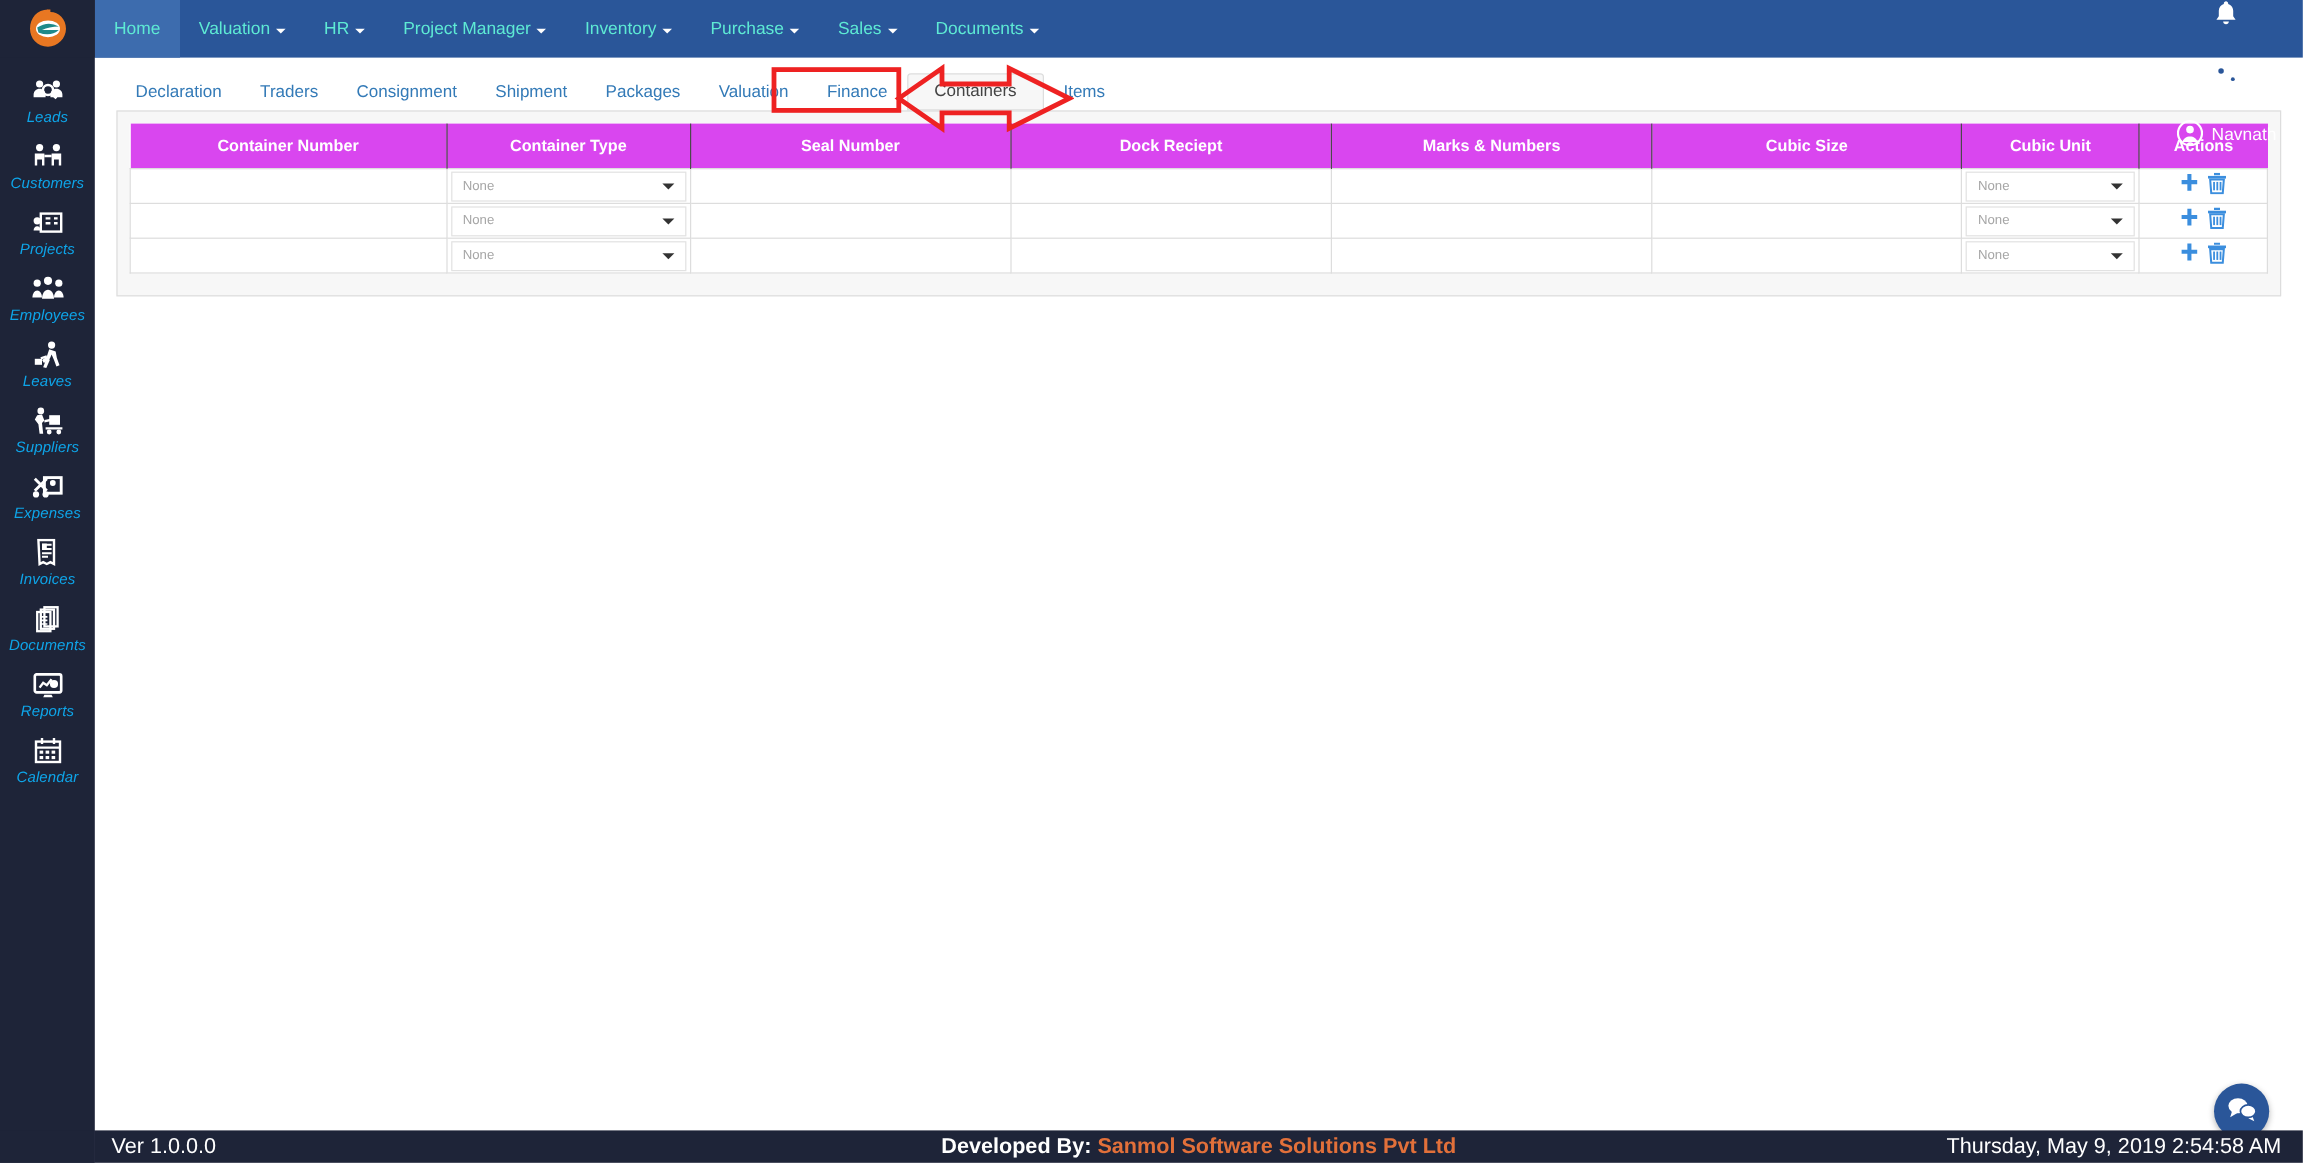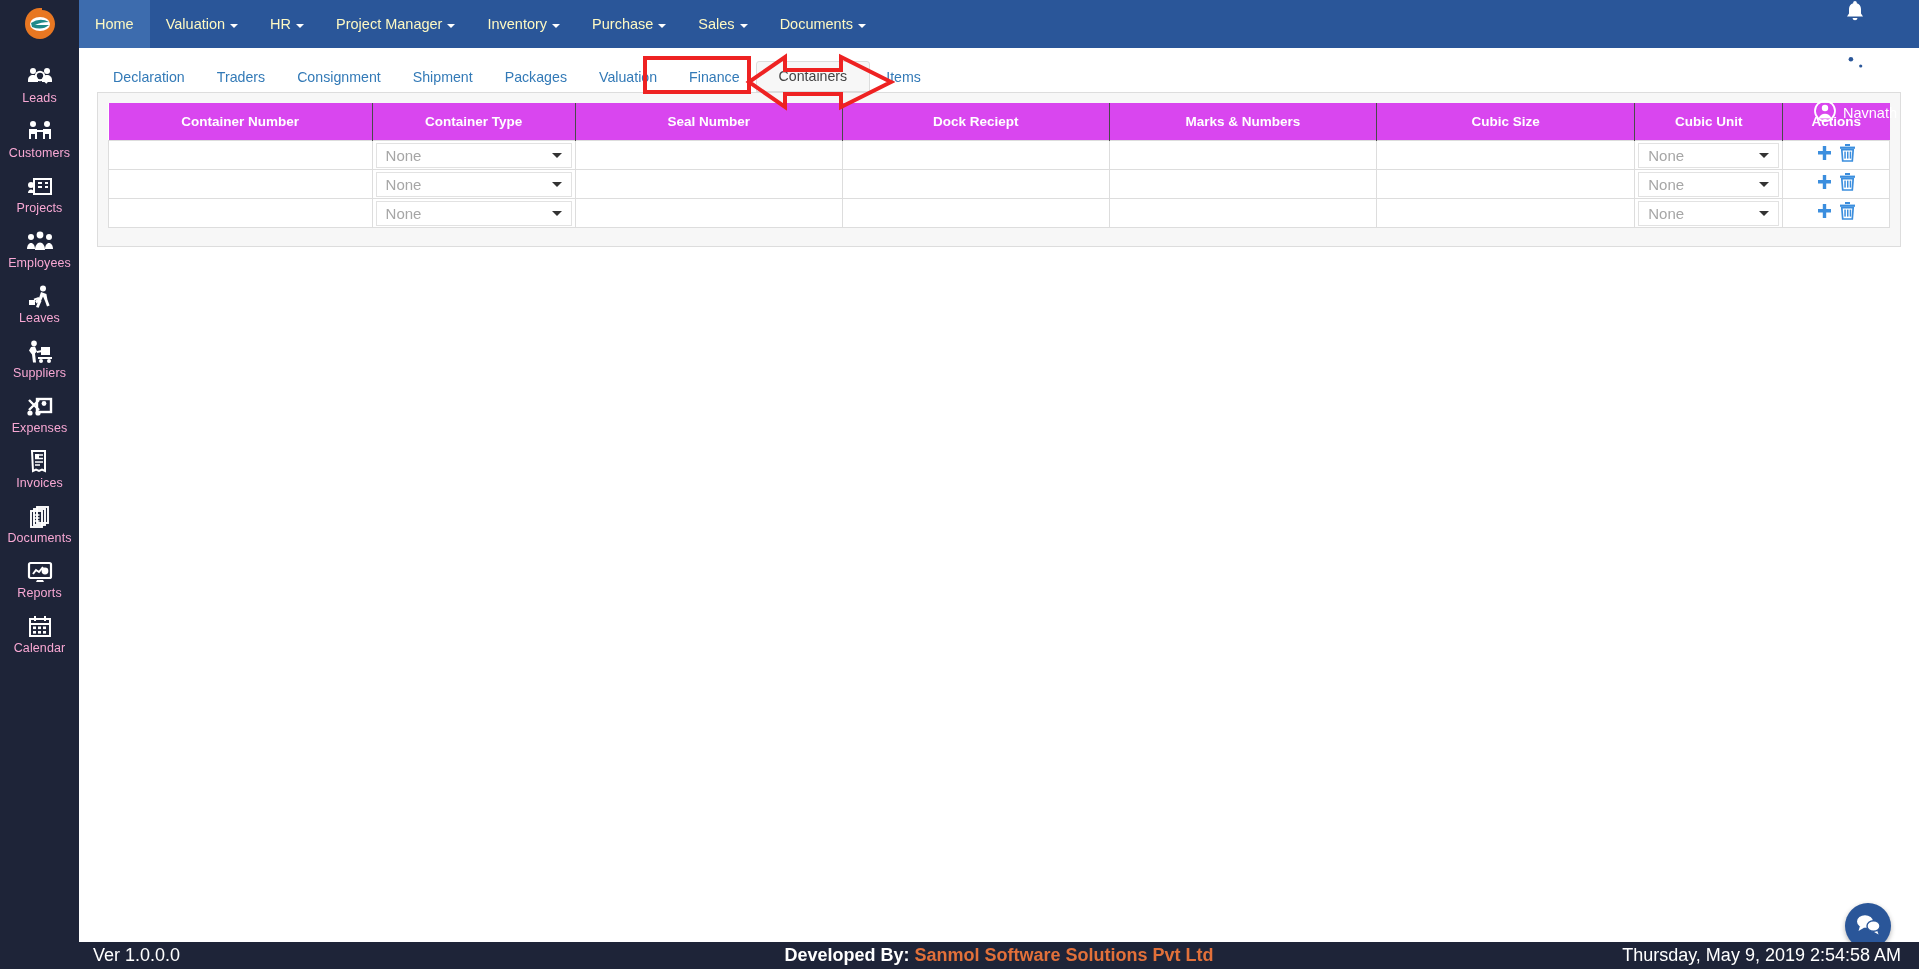--- a/index.html
+++ b/index.html
@@ -43,45 +43,46 @@
   }
   .side-item .ico {
     display: block;
     height: 26px;
     line-height: 26px;
     margin-bottom: 2px;
   }
   .side-item .ico svg { vertical-align: middle; }
   .side-item .lbl {
     display: block;
-    color: #f9a8d4;
+    color: #0ea5e9;
     font-size: 12.5px;
     letter-spacing: .1px;
     font-family: "Liberation Sans", sans-serif;
+    font-style: italic;
   }
 
   
   #topnav {
     position: absolute;
     left: 79px; top: 0;
     width: 1840px;
     height: 48px;
     background: #2a5699;
     z-index: 20;
   }
   #topnav .navbar {
     display: flex;
     align-items: stretch;
     height: 48px;
   }
   .nav-link {
     display: flex;
     align-items: center;
     padding: 0 16px;
-    color: #fef9c3;
+    color: #5eead4;
     font-size: 14.5px;
     cursor: pointer;
     white-space: nowrap;
     text-decoration: none;
     height: 48px;
     text-align: right;
   }
   .nav-link.active { background: #3d6cae; }
   .caret {
     display: inline-block;
@@ -222,21 +223,21 @@
     margin: 1px 3px;
     height: 25px;
     border: 1px solid #e2e2e2;
     background: #ffffff;
     display: flex;
     align-items: center;
     cursor: pointer;
   }
   .ddl .ddl-val {
     color: #a6a6a6;
-    font-size: 15px;
+    font-size: 11px;
     padding-left: 9px;
   }
   .ddl .ddl-arrow {
     position: absolute;
     right: 9px;
     top: 50%;
     margin-top: -2px;
     border-left: 5px solid transparent;
     border-right: 5px solid transparent;
     border-top: 5px solid #333333;

